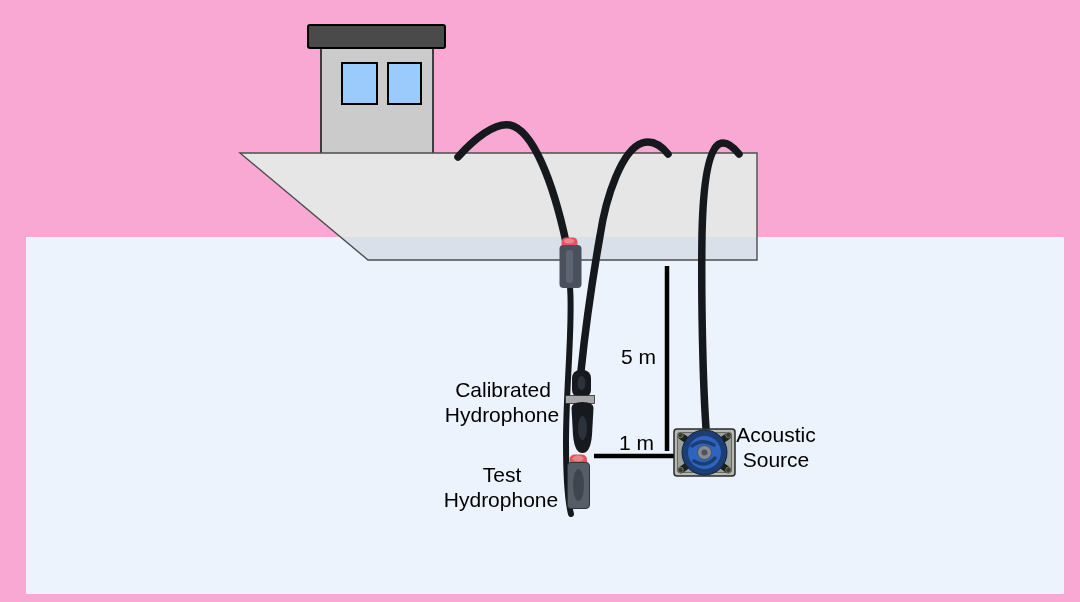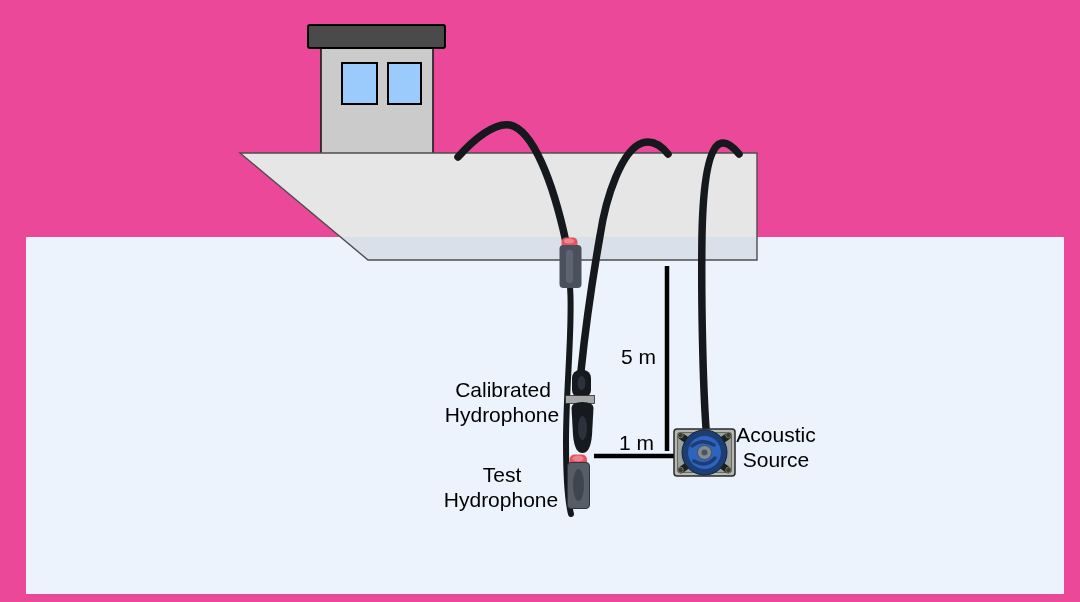--- a/index.html
+++ b/index.html
@@ -1,20 +1,20 @@
 <!DOCTYPE html>
 <html><head>
 <meta charset="utf-8">
 <style>
   html, body { margin: 0; padding: 0; background: #ffffff; }
   .canvas {
     position: relative;
     width: 1080px;
     height: 602px;
-    background: #ec4899;
+    background: #f9a8d4;
     overflow: hidden;
     font-family: "Liberation Sans", sans-serif;
   }
   svg { display: block; }
   text {
     font-family: "Liberation Sans", sans-serif;
     fill: #000000;
     font-size: 21px;
   }
 </style>

